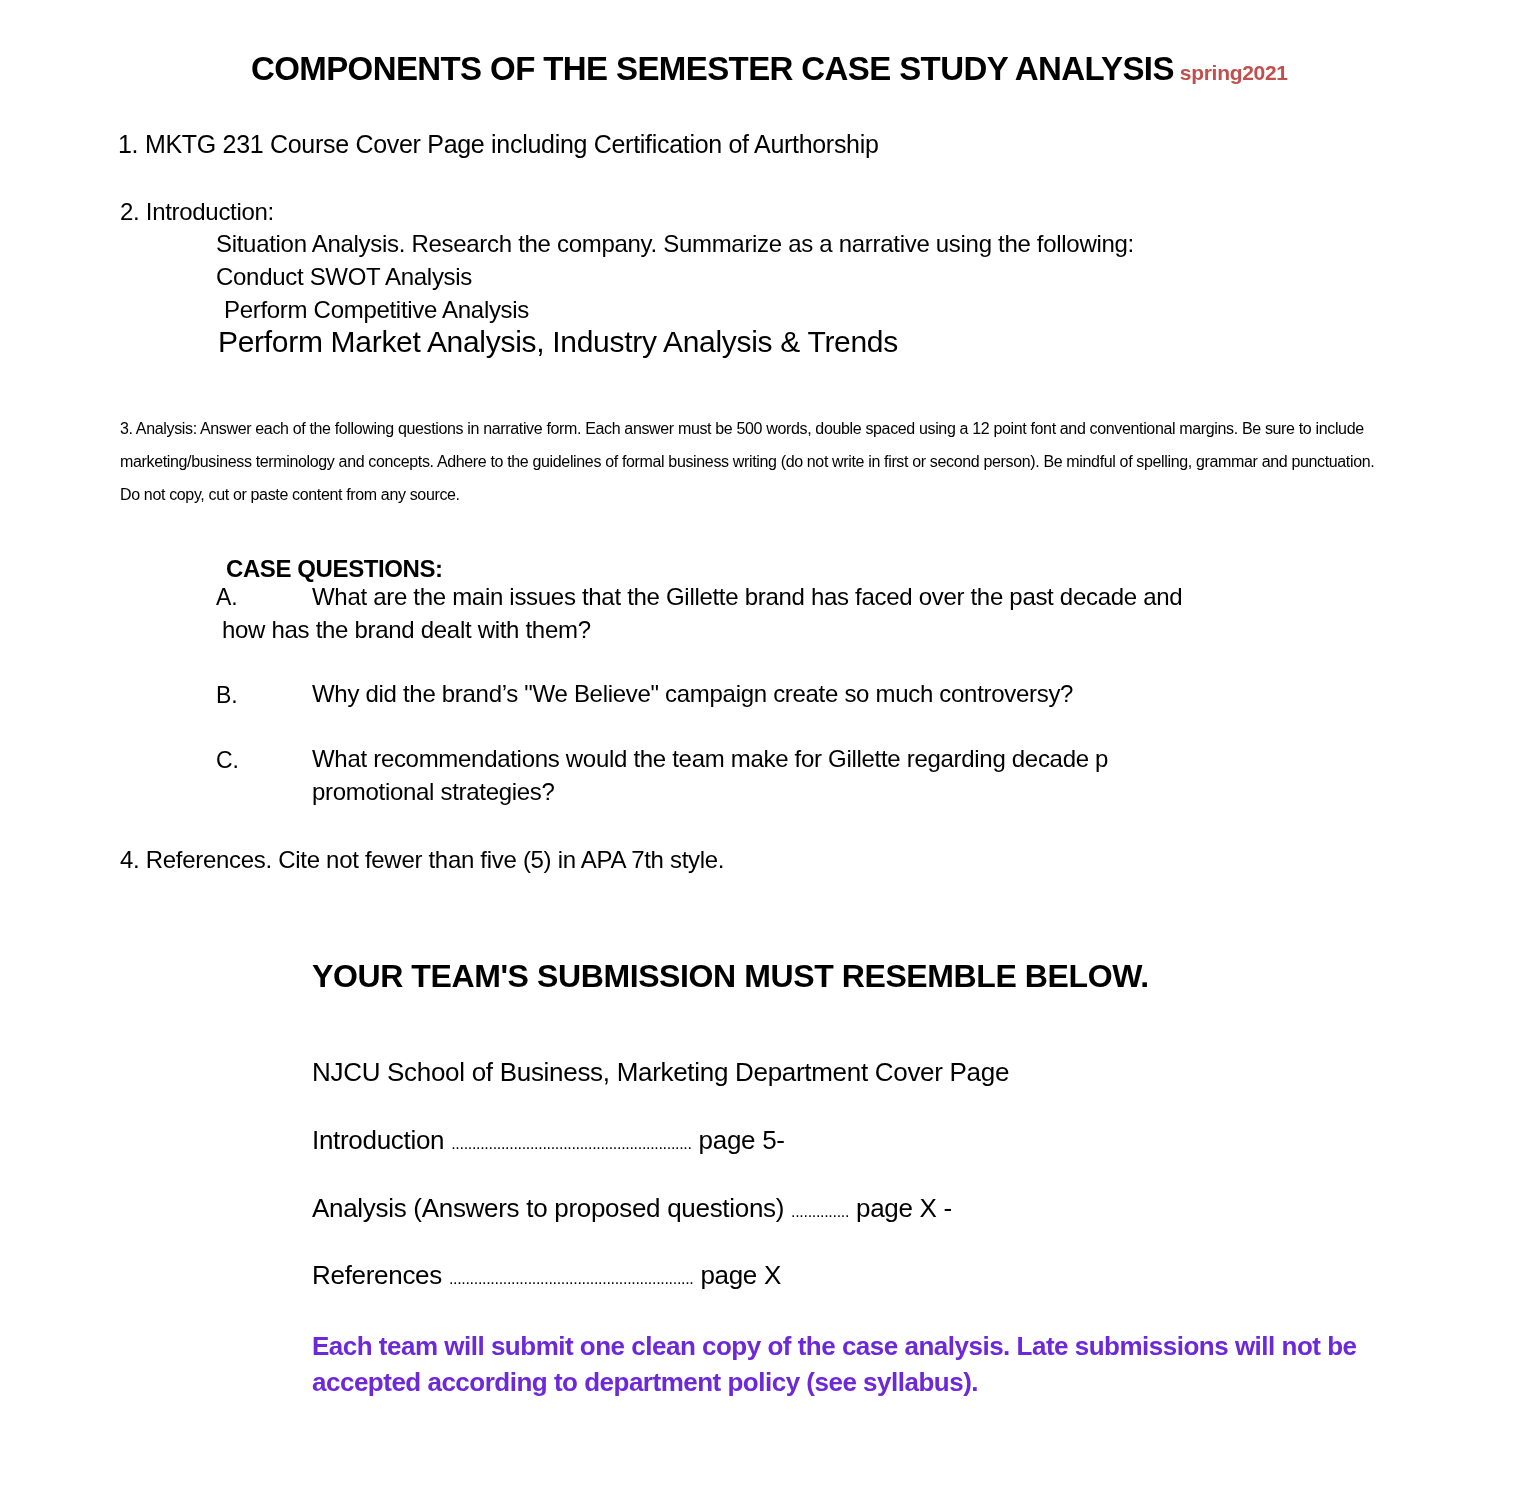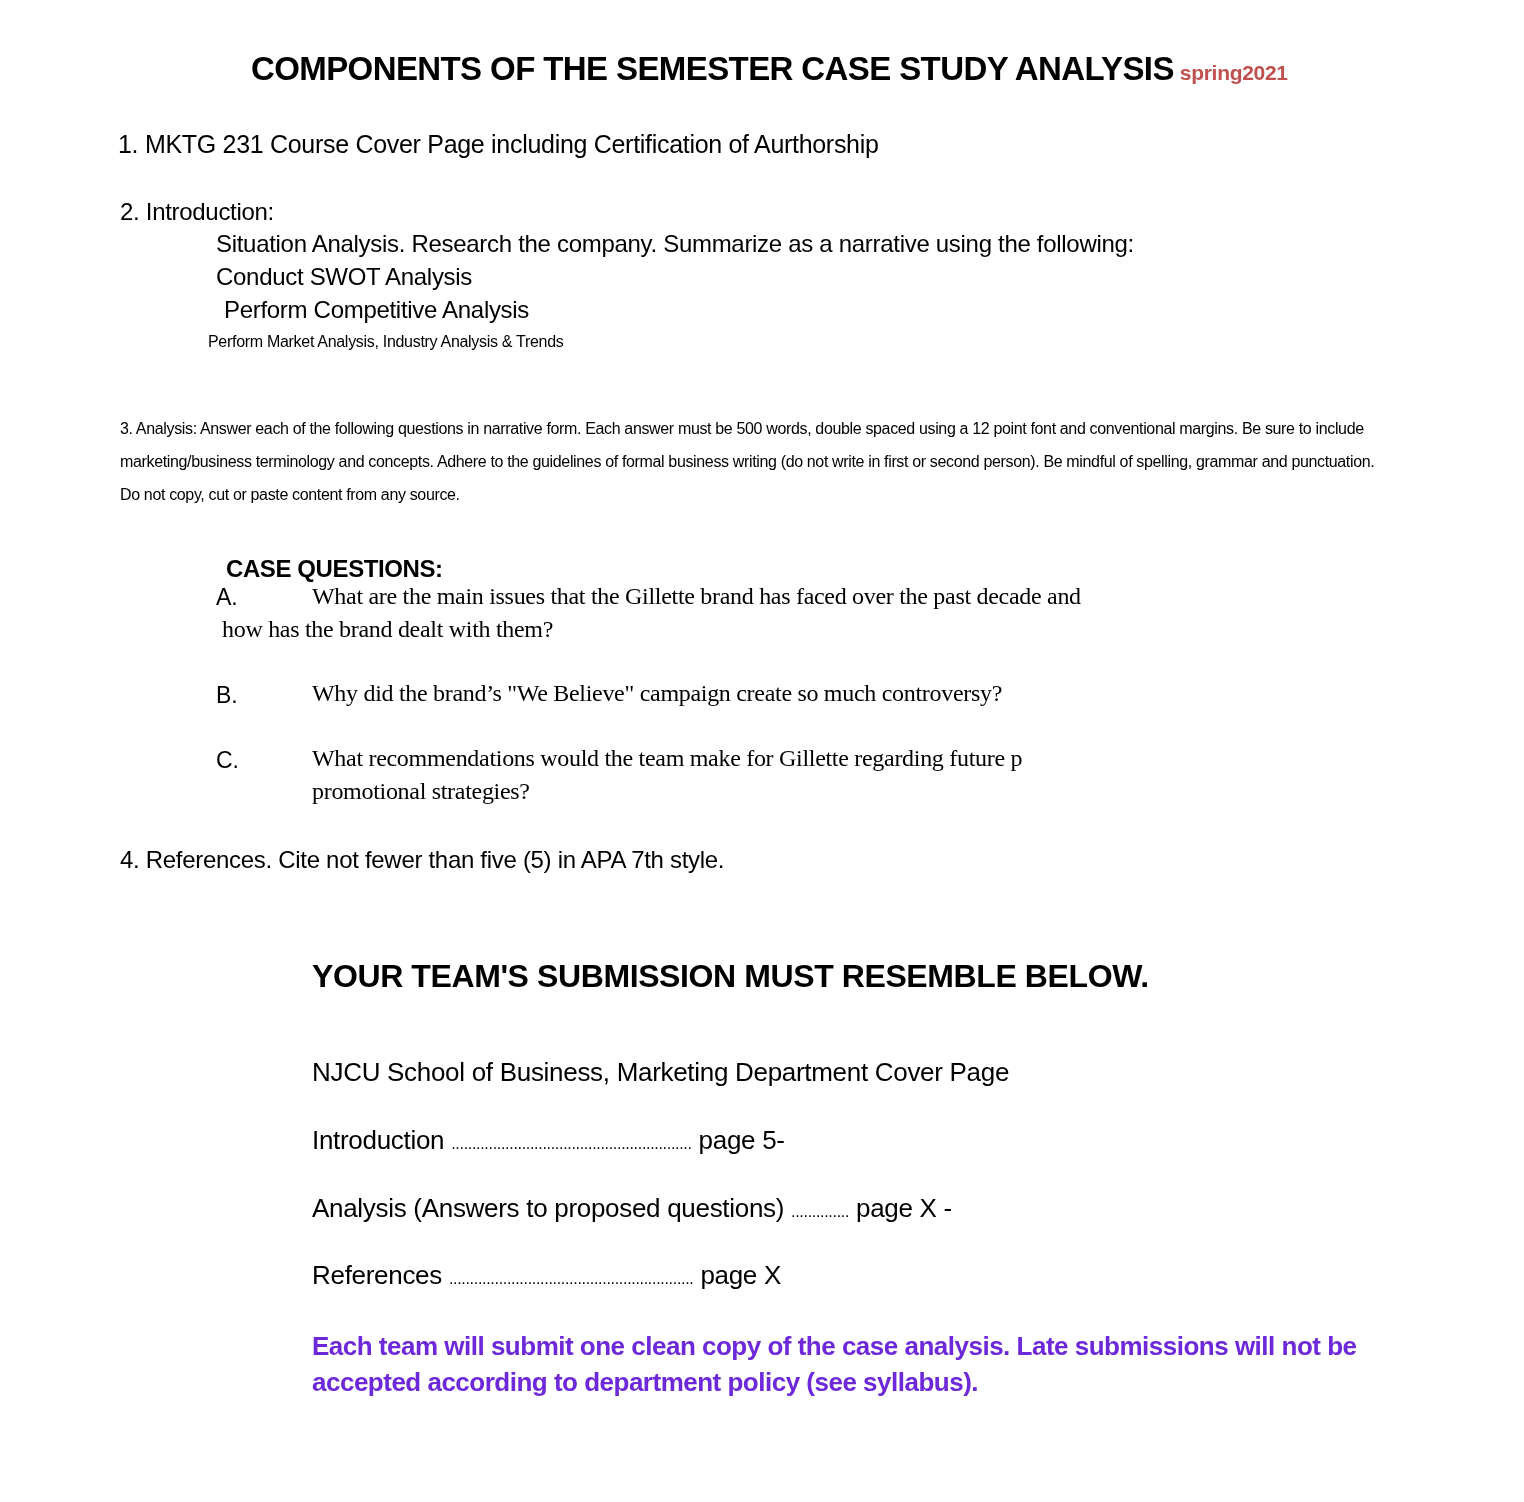--- a/index.html
+++ b/index.html
@@ -9,21 +9,21 @@
   }
   .abs { position: absolute; white-space: nowrap; }
   .title {
     left: 222px; top: 50px; font-size: 33px; font-weight: bold; letter-spacing: -0.6px; margin-left: 29px;
   }
   .title .sub { color: #c0504d; font-size: 21px; font-weight: bold; margin-left: 6px; letter-spacing: -0.3px; }
   .body-text { font-size: 25px; letter-spacing: -0.3px; line-height: 33px; }
   .para { left: 120px; top: 412px; width: 1270px; white-space: normal; font-size: 16px; line-height: 33px; letter-spacing: -0.35px; }
   .cq-head { left: 206px; top: 555px; font-size: 24px; font-weight: bold; letter-spacing: -0.4px; margin-left: 20px; }
   .q-letter { font-size: 23px; }
-  .q-text { font-size: 24px; letter-spacing: -0.3px; font-family: Liberation Serif, serif; }
+  .q-text { font-size: 24px; letter-spacing: -0.3px; }
   .big-head { left: 312px; top: 958px; font-size: 32px; font-weight: bold; letter-spacing: -0.4px; }
   .red-note {
     left: 312px; top: 1328px; width: 1090px; white-space: normal;
     color: #6d28d9; font-size: 26px; font-weight: bold; line-height: 36px; letter-spacing: -0.5px;
   }
   .toc { font-size: 26px; letter-spacing: -0.3px; }
 </style>
 </head>
 <body>
 
@@ -32,40 +32,40 @@
   <div class="abs title">
     <span>COMPONENTS OF THE SEMESTER CASE STUDY ANALYSIS</span><span class="sub">spring2021</span>
   </div>
 
   <div class="abs body-text" style="left:118px; top:128px;">1.  MKTG 231 Course Cover Page including Certification of Aurthorship</div>
 
   <div class="abs body-text" style="left:120px; top:195px; font-size:24px;">2.  Introduction:</div>
   <div class="abs body-text" style="left:216px; top:227px; font-size:24px;">Situation Analysis.  Research the company. Summarize as a narrative using the following:</div>
   <div class="abs body-text" style="left:216px; top:260px; font-size:24px;">Conduct SWOT Analysis</div>
   <div class="abs body-text" style="left:224px; top:293px; font-size:24px;">Perform Competitive Analysis</div>
-  <div class="abs body-text" style="left:208px; top:325px; font-size:16px;text-align:center;">Perform Market Analysis, Industry Analysis &amp; Trends</div>
+  <div class="abs body-text" style="left:218px; top:325px; font-size:30px;text-align:center;">Perform Market Analysis, Industry Analysis &amp; Trends</div>
 
   <div class="abs para">3.  Analysis:   Answer each of the following questions in narrative form.  Each answer must be 500 words, double spaced using a 12 point font and conventional margins.  Be sure to include marketing/business terminology and concepts.  Adhere to the guidelines of formal business writing (do not write in first or second person).  Be mindful of spelling, grammar and punctuation.  Do not copy, cut or paste content from any source.</div>
 
   <div class="abs cq-head">CASE QUESTIONS:</div>
 
   <div>
     <div class="abs q-letter" style="left:216px; top:584px;">A.</div>
     <div class="abs q-text" style="left:312px; top:583px;">What are the main issues that the Gillette brand has faced over the past decade and</div>
     <div class="abs q-text" style="left:222px; top:616px;">how has the brand dealt with them?</div>
   </div>
 
   <div>
     <div class="abs q-letter" style="left:216px; top:682px;">B.</div>
     <div class="abs q-text" style="left:312px; top:680px;">Why did the brand’s "We Believe" campaign create so much controversy?</div>
   </div>
 
   <div>
     <div class="abs q-letter" style="left:216px; top:747px;">C.</div>
-    <div class="abs q-text" style="left:312px; top:745px;">What recommendations would the team make for Gillette regarding future p</div>
+    <div class="abs q-text" style="left:312px; top:745px;">What recommendations would the team make for Gillette regarding decade p</div>
     <div class="abs q-text" style="left:312px; top:778px;">promotional strategies?</div>
   </div>
 
   <div class="abs body-text" style="left:120px; top:843px; font-size:24px;">4.  References.  Cite not fewer than five (5) in APA 7th style.</div>
 
   <div class="abs big-head">YOUR TEAM'S SUBMISSION MUST RESEMBLE BELOW.</div>
 
   <div class="abs toc" style="left:312px; top:1057px;">NJCU School of Business, Marketing Department Cover Page</div>
 
   <div class="abs toc" style="left:312px; top:1125px;">

